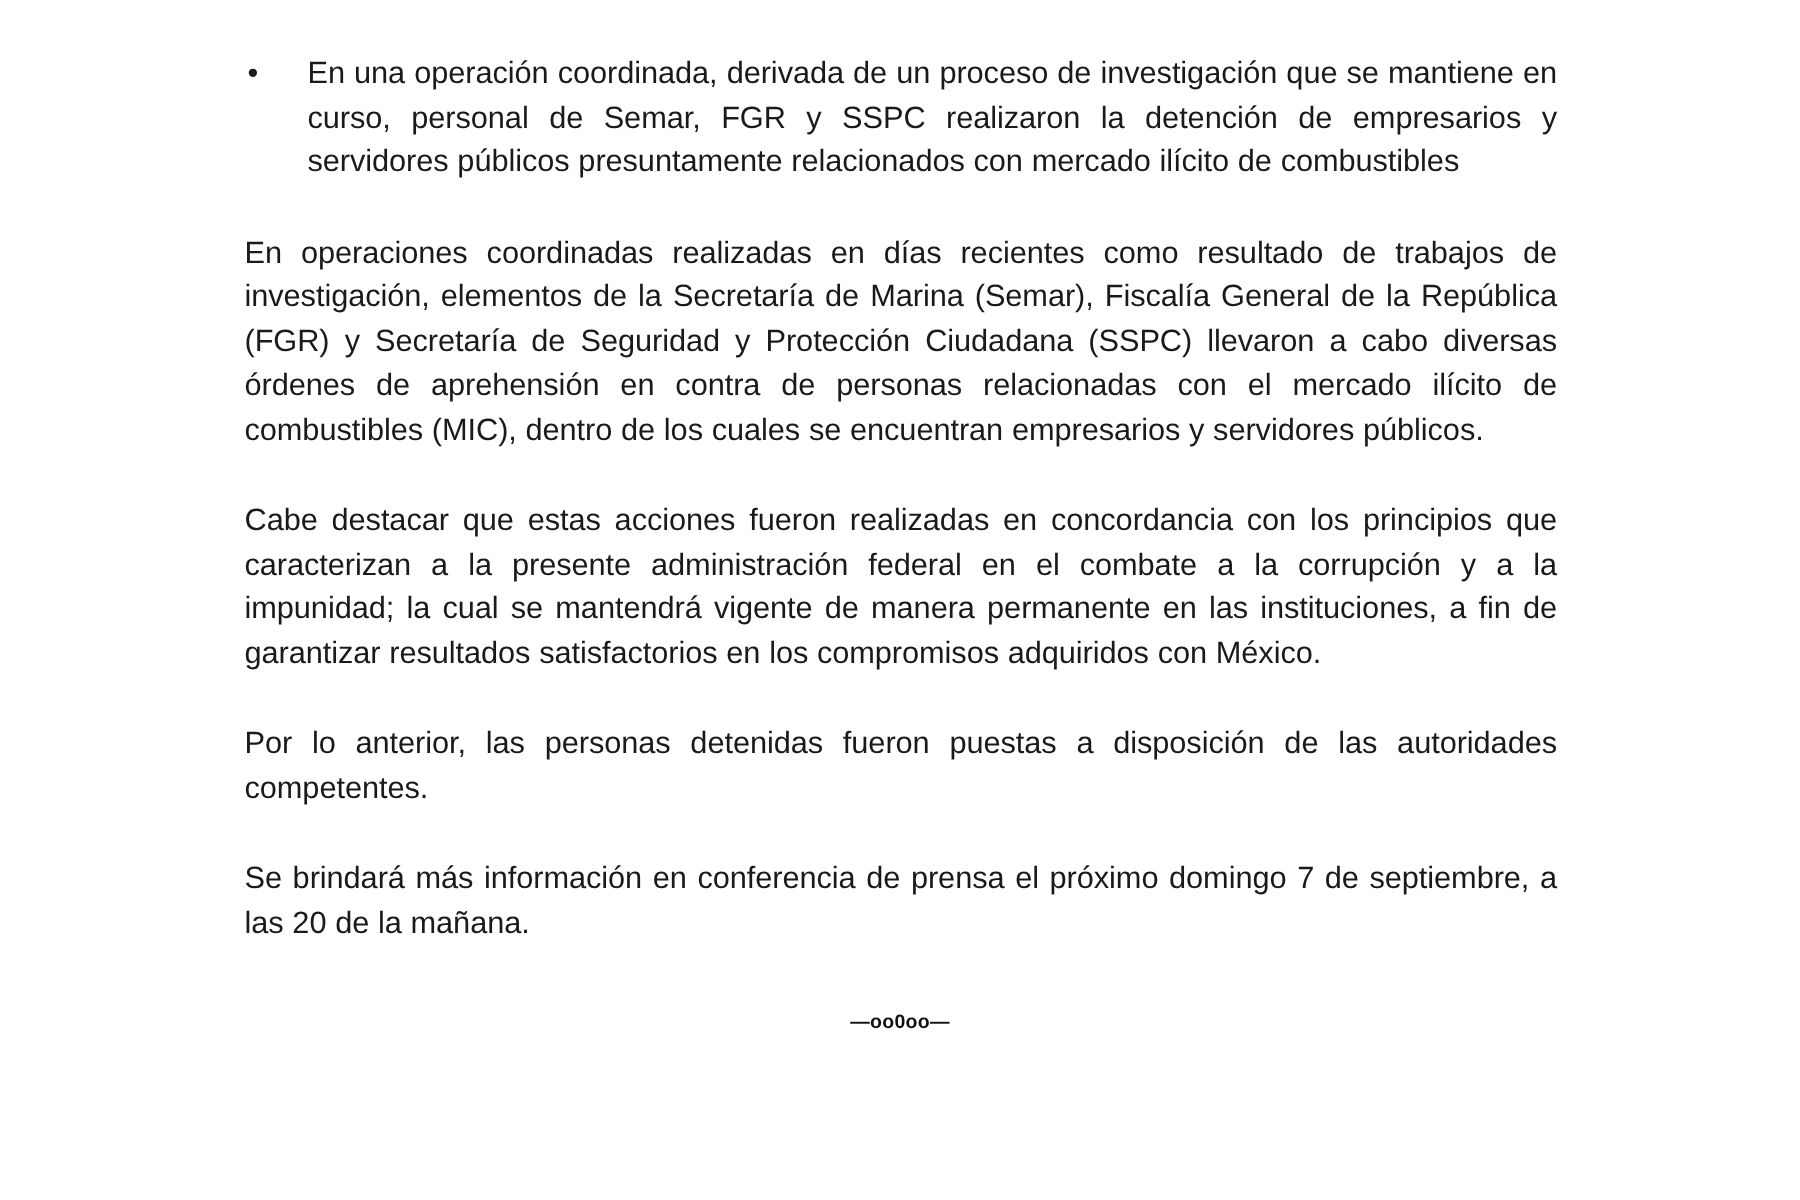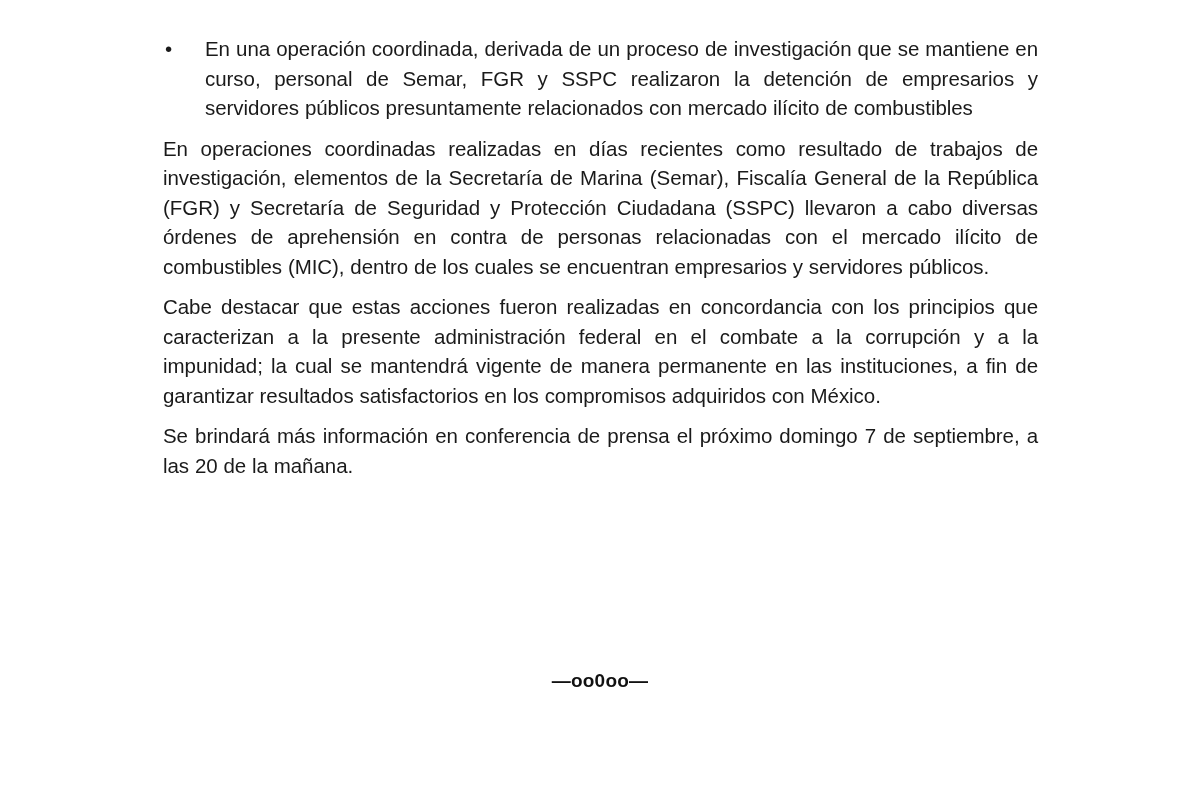--- a/index.html
+++ b/index.html
@@ -66,31 +66,31 @@
     margin: 0;
     text-align: justify;
     text-justify: inter-word;
     font-size: 20.5px;
     line-height: 29.5px;
     letter-spacing: -0.05px;
     word-spacing: 0.2px;
     color: #1a1a1a;
   }
   .para.spaced {
-    margin-top: 11px;
+    margin-top: 31px;
   }
 
   
   .end-mark {
     position: absolute;
     left: 0;
     right: 0;
     top: 666px;
     text-align: center;
-    font-size: 19px;
+    font-size: 13px;
     line-height: 29px;
     font-weight: bold;
     letter-spacing: 0.2px;
     color: #111111;
   }
 </style>
 </head>
 <body>
 
 <div class="page">
@@ -101,20 +101,21 @@
       <li class="bullet-item">
         <span class="bullet-marker">•</span>
         <span class="bullet-text">En una operación coordinada, derivada de un proceso de investigación que se mantiene en curso, personal de Semar, FGR y SSPC realizaron la detención de empresarios y servidores públicos presuntamente relacionados con mercado ilícito de combustibles</span>
       </li>
     </ul>
 
     <p class="para spaced">En operaciones coordinadas realizadas en días recientes como resultado de trabajos de investigación, elementos de la Secretaría de Marina (Semar), Fiscalía General de la República (FGR) y Secretaría de Seguridad y Protección Ciudadana (SSPC) llevaron a cabo diversas órdenes de aprehensión en contra de personas relacionadas con el mercado ilícito de combustibles (MIC), dentro de los cuales se encuentran empresarios y servidores públicos.</p>
 
     <p class="para spaced">Cabe destacar que estas acciones fueron realizadas en concordancia con los principios que caracterizan a la presente administración federal en el combate a la corrupción y a la impunidad; la cual se mantendrá vigente de manera permanente en las instituciones, a fin de garantizar resultados satisfactorios en los compromisos adquiridos con México.</p>
 
+    <p class="para spaced">Por lo anterior, las personas detenidas fueron puestas a disposición de las autoridades competentes.</p>
 
     <p class="para spaced">Se brindará más información en conferencia de prensa el próximo domingo 7 de septiembre, a las 20 de la mañana.</p>
 
   </div>
 
   <div class="end-mark">—oo0oo—</div>
 
 </div>
 
 </body></html>

